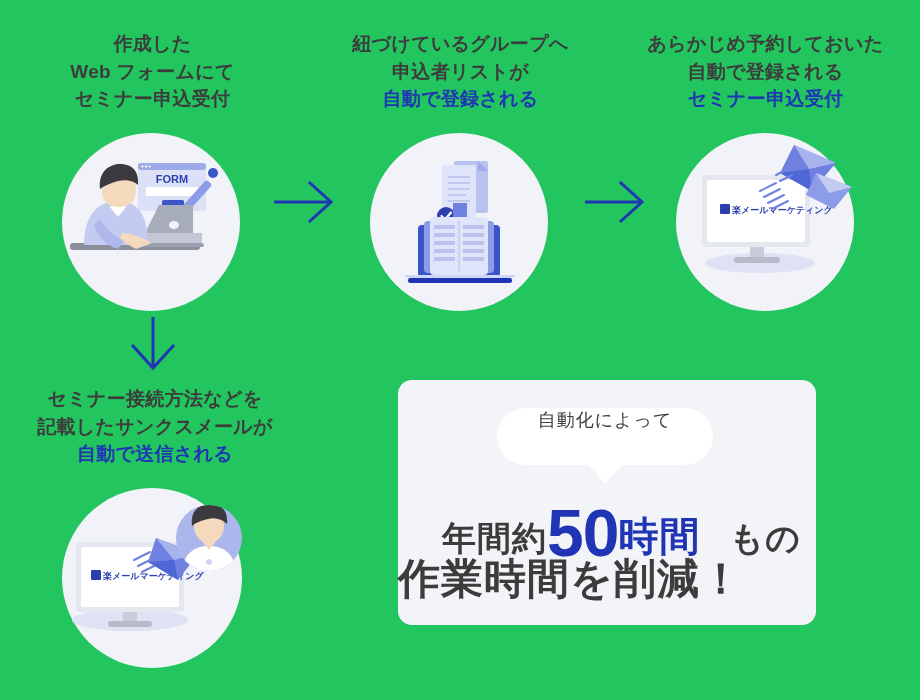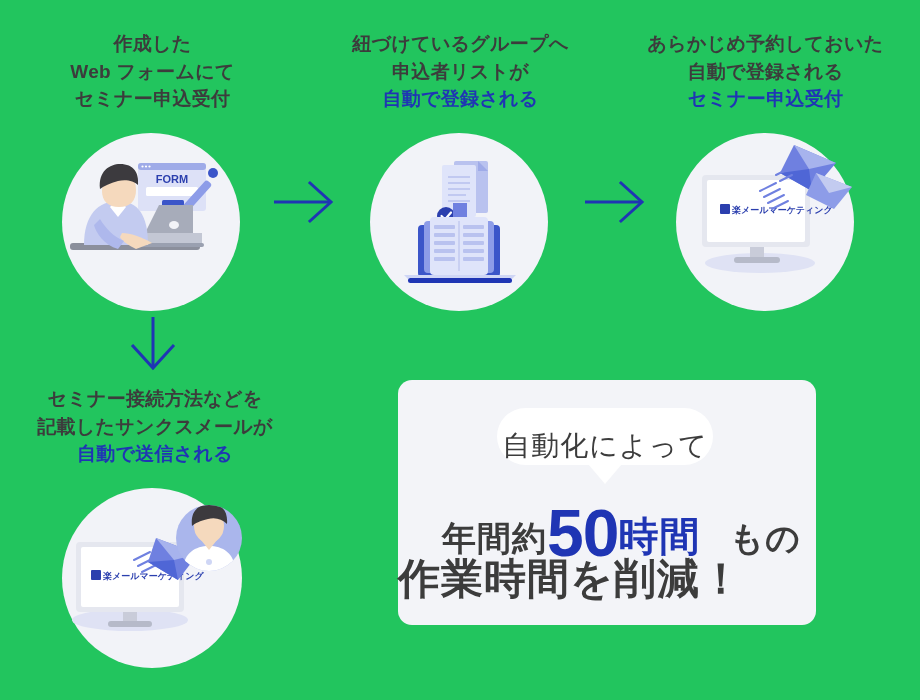--- a/index.html
+++ b/index.html
@@ -50,23 +50,23 @@
     position: absolute;
     background: #f3f4f8;
     border-radius: 14px;
   }
 
   .bubble {
     position: absolute;
     background: #ffffff;
     border-radius: 30px;
     display: flex;
-    align-items: flex-end;
+    align-items: flex-start;
     justify-content: center;
-    font-size: 28px;
+    font-size: 18px;
     font-weight: 400;
     color: #3c3c3c;
     letter-spacing: 1px;
   }
   .bubble-tail {
     position: absolute;
     width: 0; height: 0;
     border-left: 17px solid transparent;
     border-right: 17px solid transparent;
     border-top: 20px solid #ffffff;

